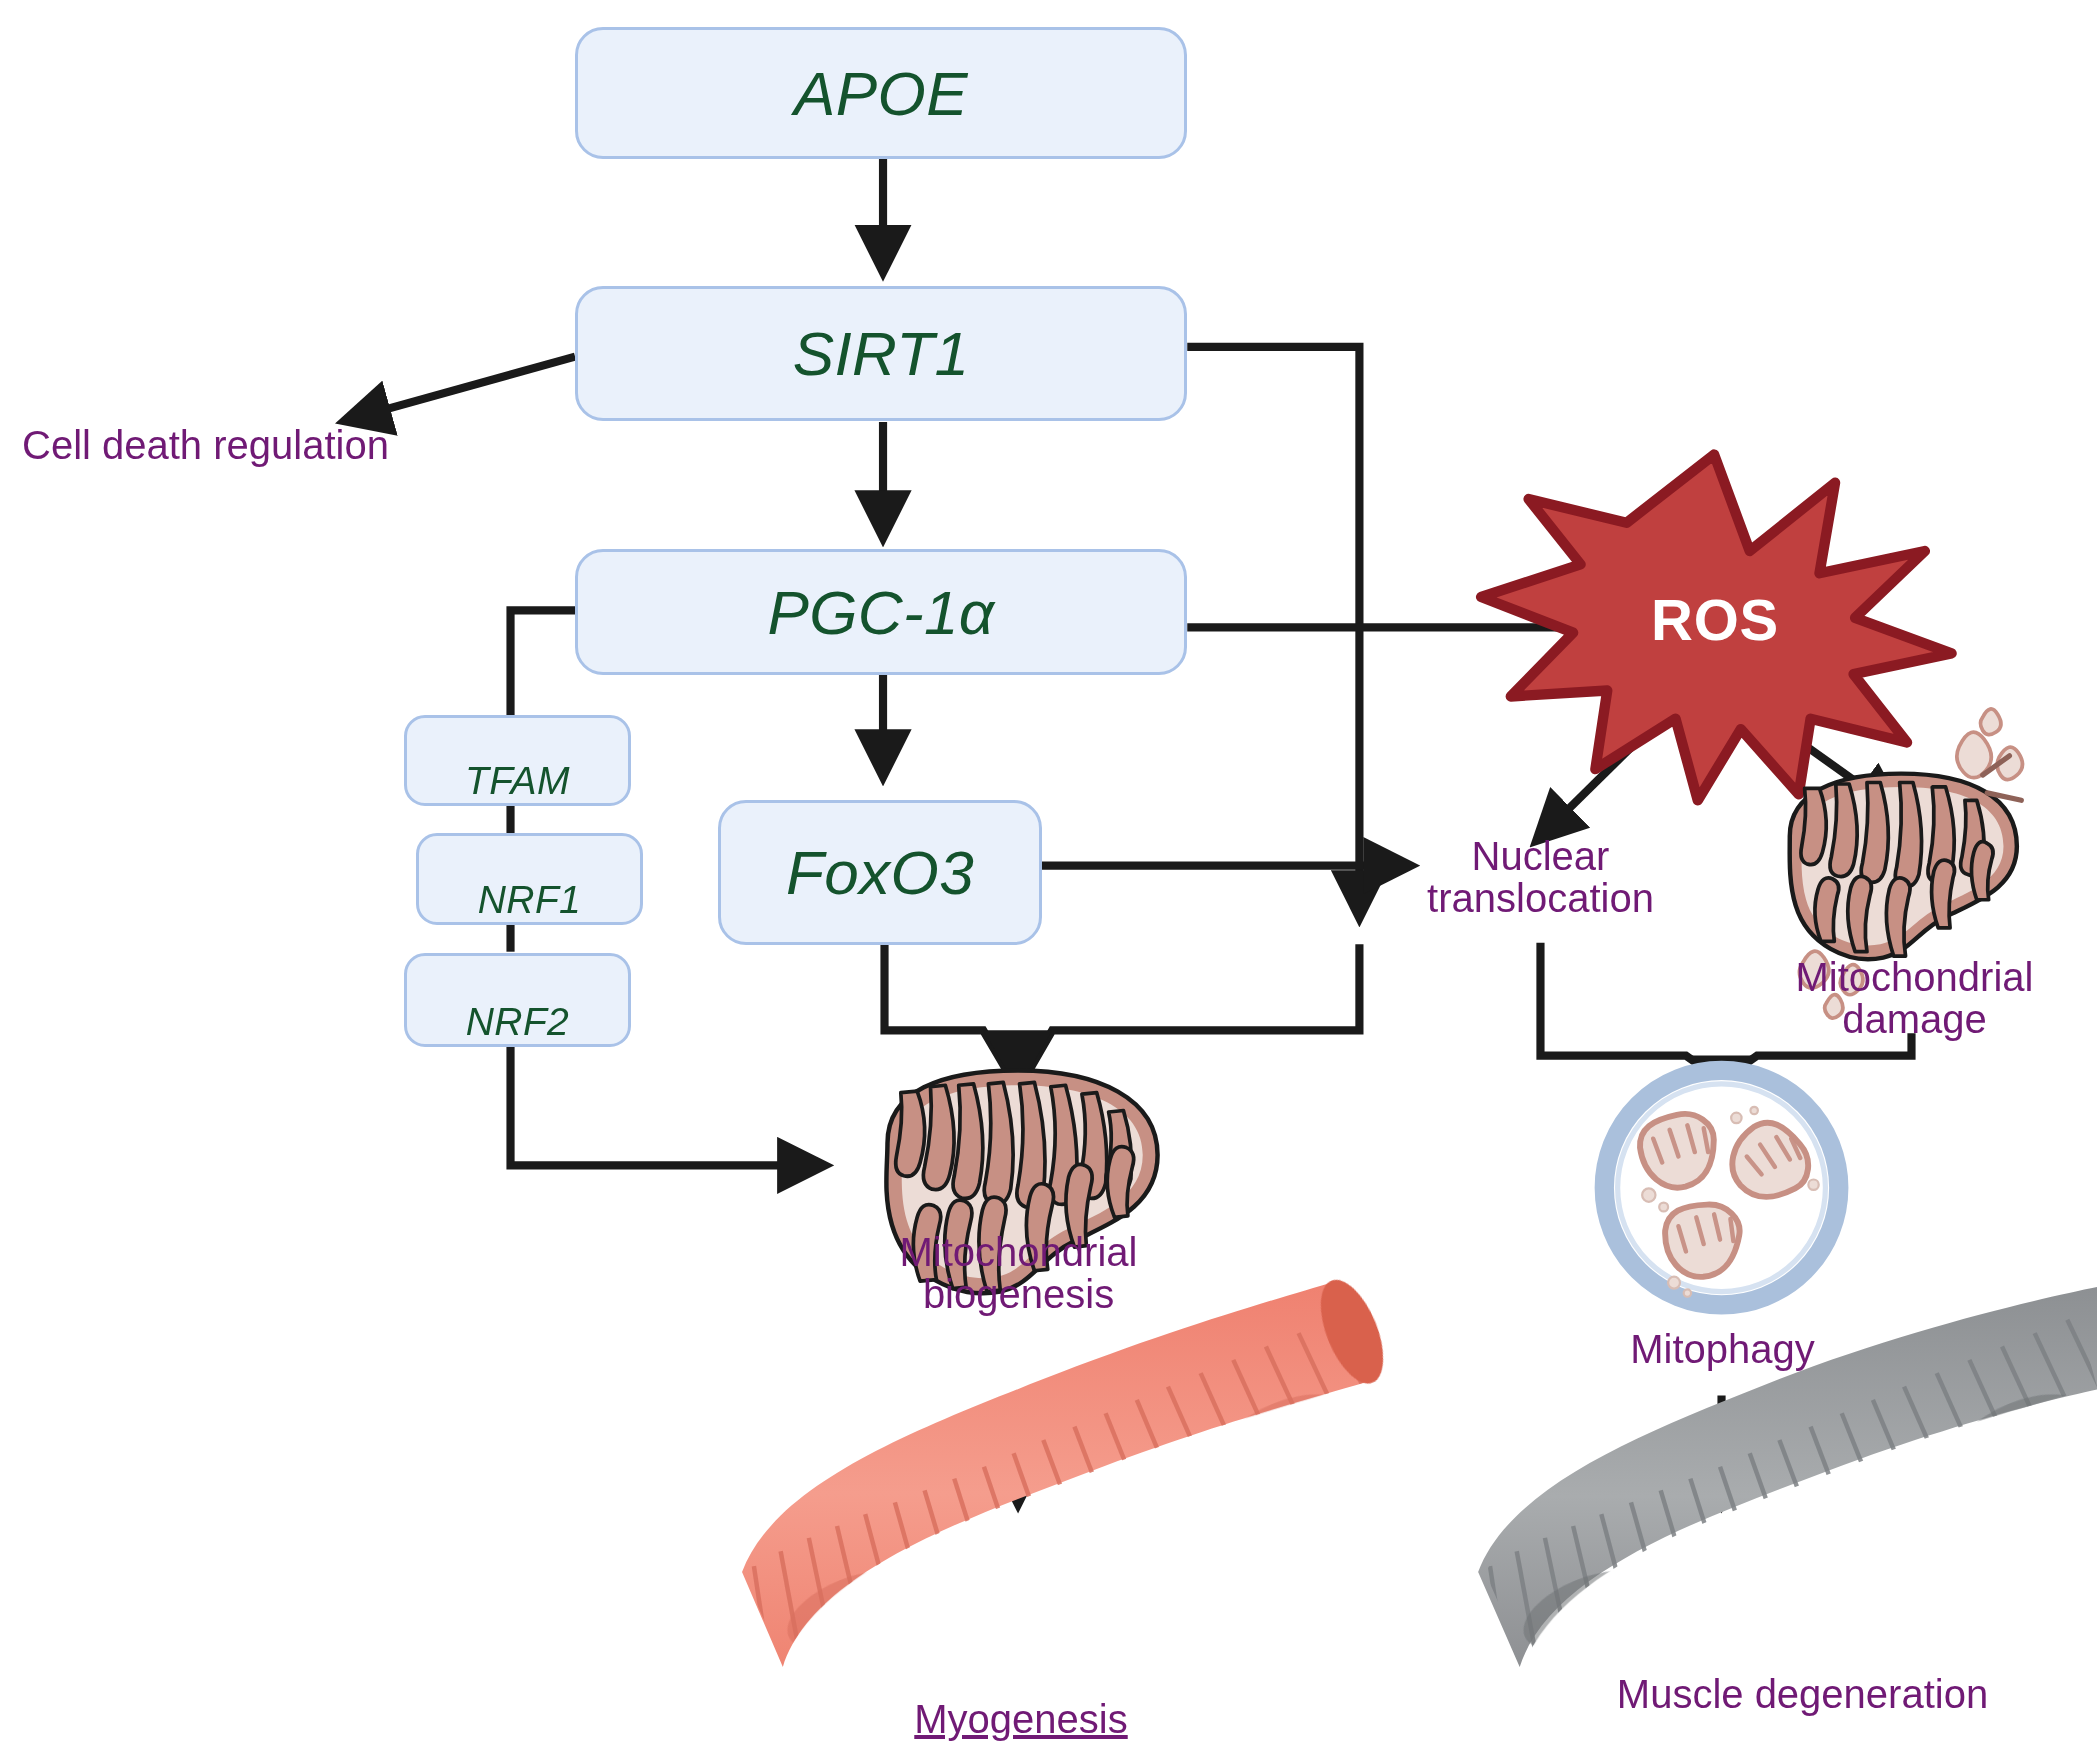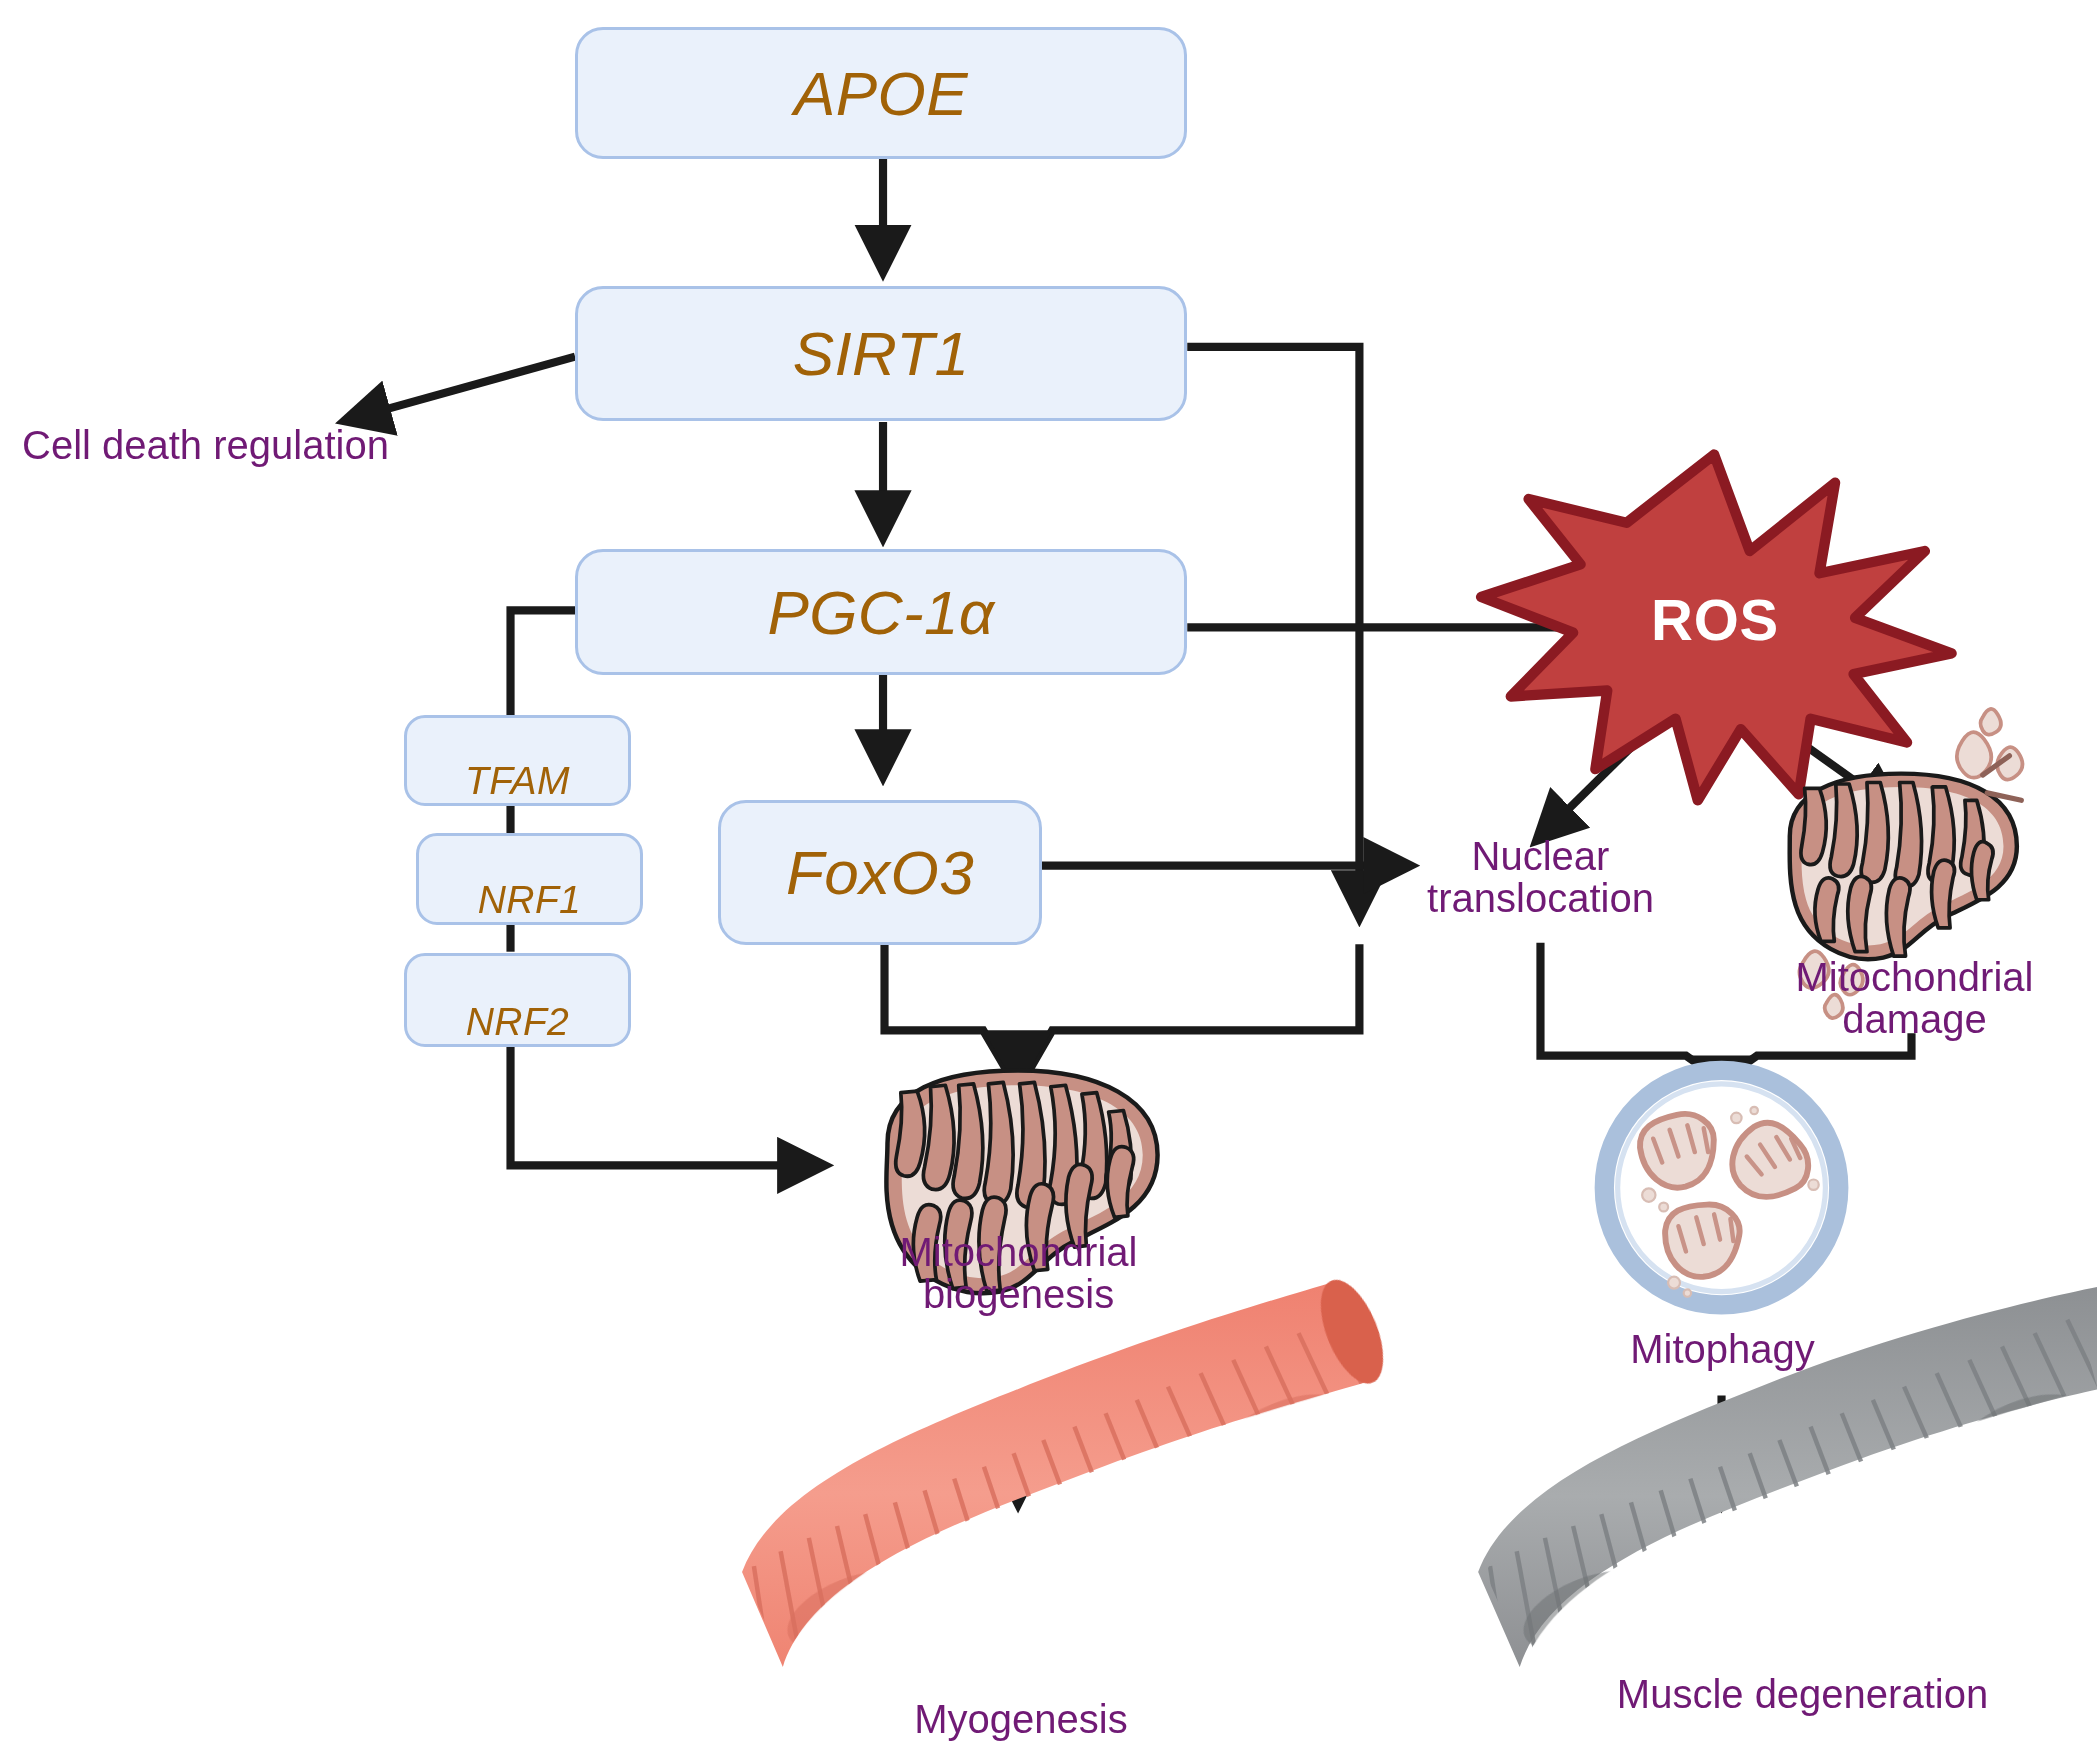--- a/index.html
+++ b/index.html
@@ -11,21 +11,21 @@
     position:absolute;
     background:#eaf1fb;
     border:3.7px solid #a9c2e8;
     border-radius:28px;
     display:flex;align-items:center;justify-content:center;
     box-sizing:border-box;
   }
   .node-box.small{border-radius:21px;border-width:3px;align-items:flex-end;}
   .node-label{
     font-style:italic;
-    color:#a16207;
+    color:#14532d;
     font-weight:400;
     white-space:nowrap;
     letter-spacing:0.4px;
   }
   .big-gene{font-size:62px;}
   .small-gene{font-size:39px;}
   .plain-text{
     position:absolute;
     color:#701a75;
     font-size:40px;
@@ -326,18 +326,18 @@
   <div class="ros-label" style="left:1637px; top:586px; width:156px; text-align:center;">ROS</div>
 
   <div class="plain-text" style="left:1366px; top:836px; width:349px;"><span>Nuclear</span><br><span>translocation</span></div>
 
   <div class="plain-text" style="left:1732px; top:957px; width:365px;"><span>Mitochondrial</span><br><span>damage</span></div>
 
   <div class="plain-text" style="left:836px; top:1232px; width:365px;"><span>Mitochondrial</span><br><span>biogenesis</span></div>
 
   <div class="plain-text" style="left:1559px; top:1329px; width:327px;">Mitophagy</div>
 
-  <div class="plain-text" style="left:839px; top:1699px; width:364px;">Myogenesis</div>
+  <div class="plain-text" style="left:839px; top:1699px; width:364px;text-decoration:underline;">Myogenesis</div>
 
   <div class="plain-text" style="left:1507px; top:1674px; width:591px;">Muscle degeneration</div>
 
 </div>
 
 
 </body></html>

